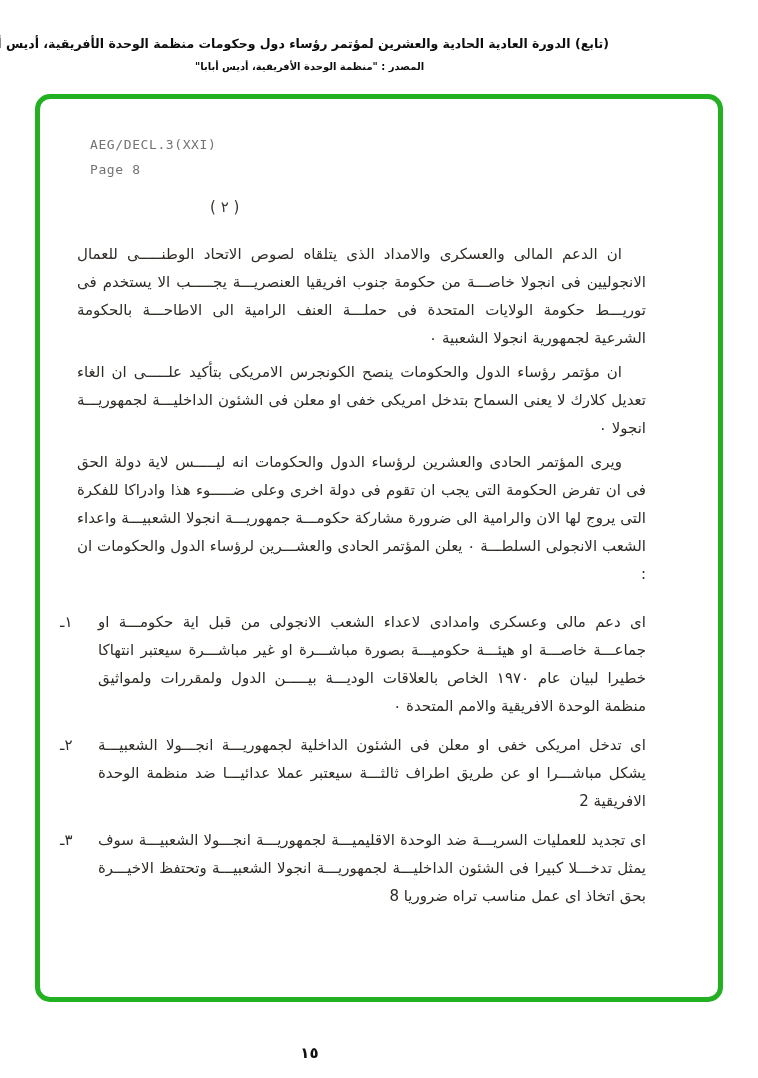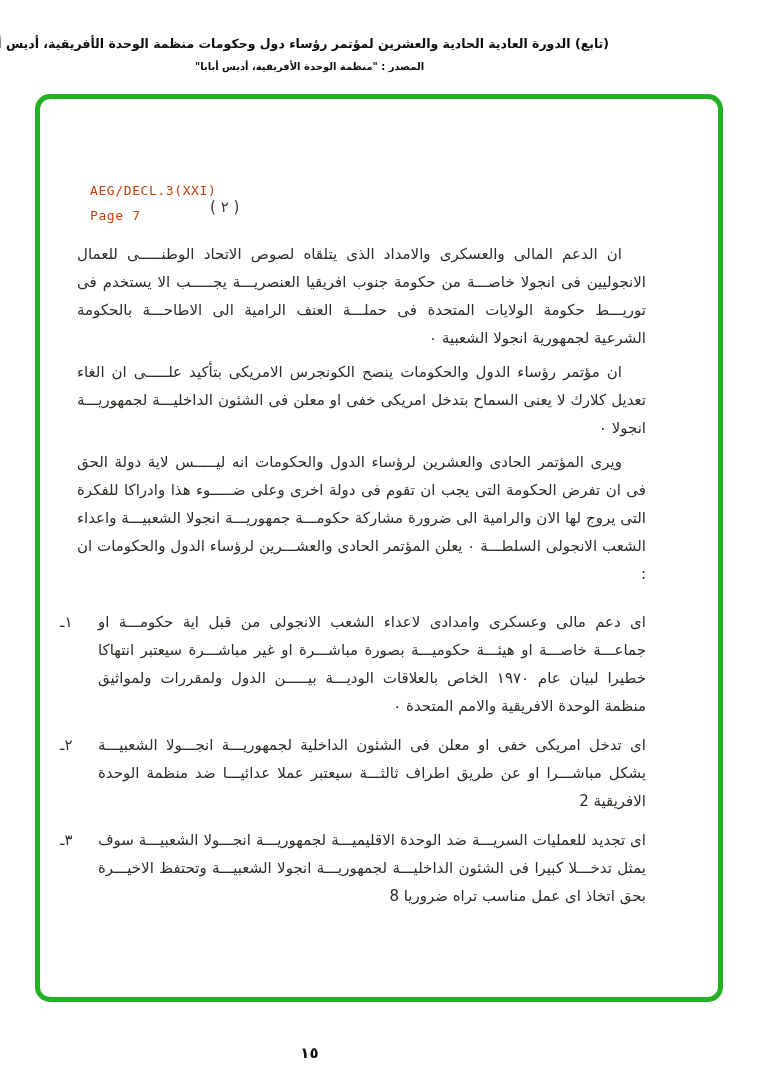--- a/index.html
+++ b/index.html
@@ -52,23 +52,22 @@
     background: #ffffff;
   }
   .doc-ref {
     position: absolute;
     left: 50px;
     top: 38px;
     direction: ltr;
     font-family: "DejaVu Sans Mono", "Liberation Mono", monospace;
     font-size: 13px;
     letter-spacing: 0.6px;
-    color: #c2410c;
+    color: #737373;
     line-height: 1.25;
-    margin-top: 46px;
   }
   .doc-ref .page-label {
     margin-top: 9px;
   }
   .section-num {
     position: absolute;
     left: 170px;
     top: 99px;
     font-size: 15px;
     color: #3a352f;
@@ -125,21 +124,21 @@
 
   <header class="top-header">
     <div class="header-line">(تابع) الدورة العادية الحادية والعشرين لمؤتمر رؤساء دول وحكومات منظمة الوحدة الأفريقية، أديس أبابا، ١٨-٢٠ يوليه ١٩٨٥</div>
     <div class="source-line">المصدر :  "منظمة الوحدة الأفريقية، أديس أبابا"</div>
   </header>
 
   <div class="doc-frame">
 
     <div class="doc-ref">
       <div>AEG/DECL.3(XXI)</div>
-      <div class="page-label">Page 7</div>
+      <div class="page-label">Page 8</div>
     </div>
 
     <div class="section-num">( ٢ )</div>
 
     <div class="doc-body">
 
       <p class="para">ان الدعم المالى والعسكرى والامداد الذى يتلقاه لصوص الاتحاد الوطنـــــى للعمال الانجوليين فى انجولا خاصـــة من حكومة جنوب افريقيا العنصريـــة يجـــــب الا يستخدم فى توريـــط حكومة الولايات المتحدة فى حملـــة العنف الرامية الى الاطاحـــة بالحكومة الشرعية لجمهورية انجولا الشعبية ٠</p>
 
       <p class="para">ان مؤتمر رؤساء الدول والحكومات ينصح الكونجرس الامريكى بتأكيد علـــــى ان الغاء تعديل كلارك لا يعنى السماح بتدخل امريكى خفى او معلن فى الشئون الداخليـــة لجمهوريـــة انجولا ٠</p>
 

